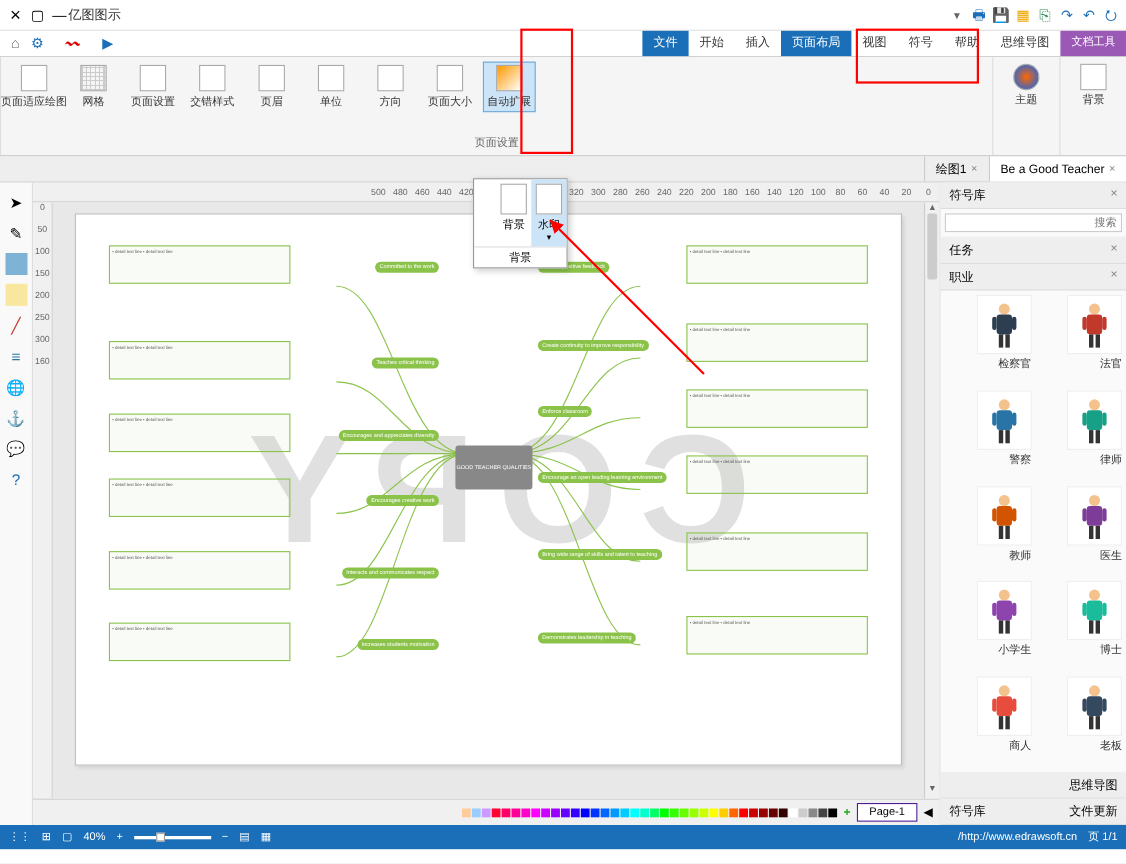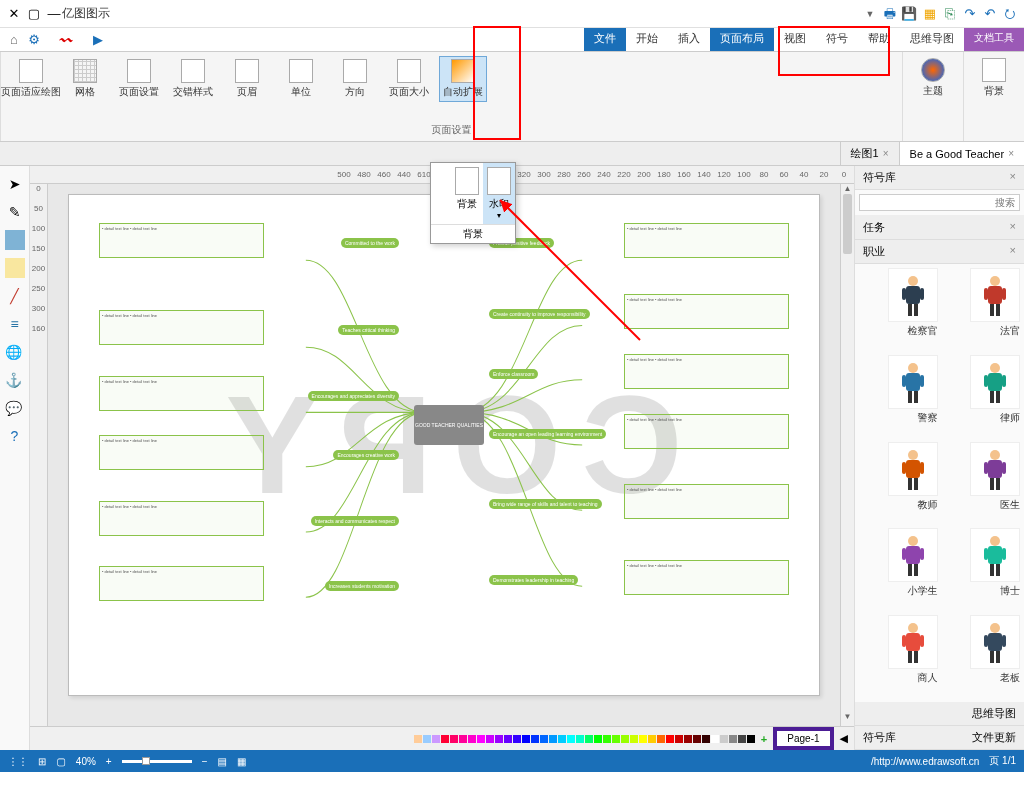--- a/index.html
+++ b/index.html
@@ -47,21 +47,21 @@
 .canvas{flex:1;background:#e8e8e8;position:relative;overflow:hidden;}
 .page{position:absolute;left:20px;top:10px;right:20px;bottom:30px;background:#fff;border:1px solid #bbb;box-shadow:2px 2px 4px rgba(0,0,0,0.1);}
 .watermark{position:absolute;left:50%;top:50%;transform:translate(-50%,-50%) scaleX(-1);font-size:140px;font-weight:bold;color:rgba(0,0,0,0.12);letter-spacing:20px;font-family:Arial;pointer-events:none;}
 .mind{position:absolute;left:0;top:0;right:0;bottom:0;direction:ltr;}
 .center-box{position:absolute;left:46%;top:42%;width:70px;height:40px;background:#888;color:#fff;font-size:5px;display:flex;align-items:center;justify-content:center;text-align:center;border-radius:3px;}
 .topic{position:absolute;background:#8bc34a;color:#fff;font-size:5px;padding:2px 4px;border-radius:8px;white-space:nowrap;}
 .tbox{position:absolute;border:1px solid #8bc34a;background:rgba(139,195,74,0.05);font-size:4px;padding:2px;color:#555;direction:ltr;white-space:nowrap;overflow:hidden;}
 svg.lines{position:absolute;left:0;top:0;width:100%;height:100%;pointer-events:none;}
 svg.lines path{stroke:#8bc34a;stroke-width:1;fill:none;}
 .pagetabs{height:24px;background:#f0f0f0;border-top:1px solid #ccc;display:flex;align-items:center;padding:0 6px;gap:6px;}
-.pagetab{padding:2px 10px;background:#fff;border:4px solid #4c1d95;font-size:10px;}
+.pagetab{padding:2px 10px;background:#fff;border:1px solid #4c1d95;font-size:10px;}
 .colors{display:flex;gap:1px;margin-left:auto;}
 .colors span{width:8px;height:8px;display:inline-block;}
 .statusbar{height:22px;background:#1a6fb8;color:#fff;display:flex;align-items:center;padding:0 8px;font-size:10px;gap:10px;}
 .statusbar .spacer{flex:1;}
 .redbox1{position:absolute;border:2px solid red;pointer-events:none;z-index:100;}
 .arrow{position:absolute;z-index:101;pointer-events:none;}
 .dropdown{position:absolute;background:#fff;border:1px solid #999;box-shadow:2px 2px 6px rgba(0,0,0,0.2);z-index:90;}
 .dd-item{display:flex;flex-direction:column;align-items:center;padding:4px;cursor:pointer;}
 .dd-item .ico2{width:24px;height:28px;border:1px solid #aaa;background:#fff;}
 .dd-item .lbl2{font-size:10px;margin-top:2px;}
@@ -354,21 +354,21 @@
         <span>220</span>
         <span>240</span>
         <span>260</span>
         <span>280</span>
         <span>300</span>
         <span>320</span>
         <span>340</span>
         <span>360</span>
         <span>380</span>
         <span>400</span>
-        <span>610</span>
+        <span>420</span>
         <span>440</span>
         <span>460</span>
         <span>480</span>
         <span>500</span>
       </div>
     <div class="canvas-inner">
       <div class="scrollbar-v">
         <div class="arr" style="top:0">▲</div>
         <div class="thumb"></div>
         <div class="arr" style="bottom:0">▼</div>

